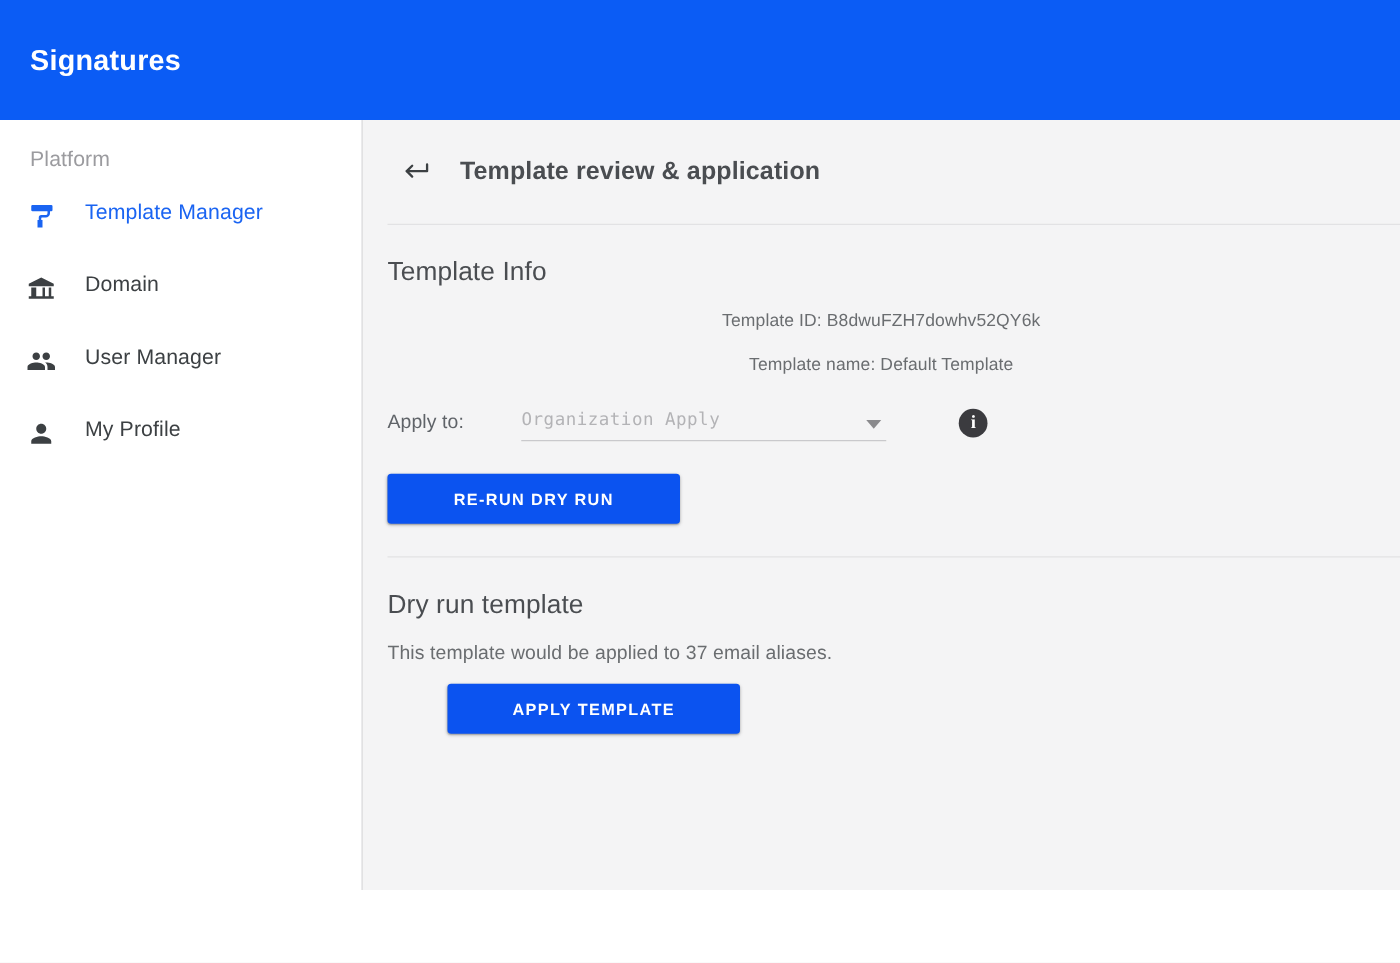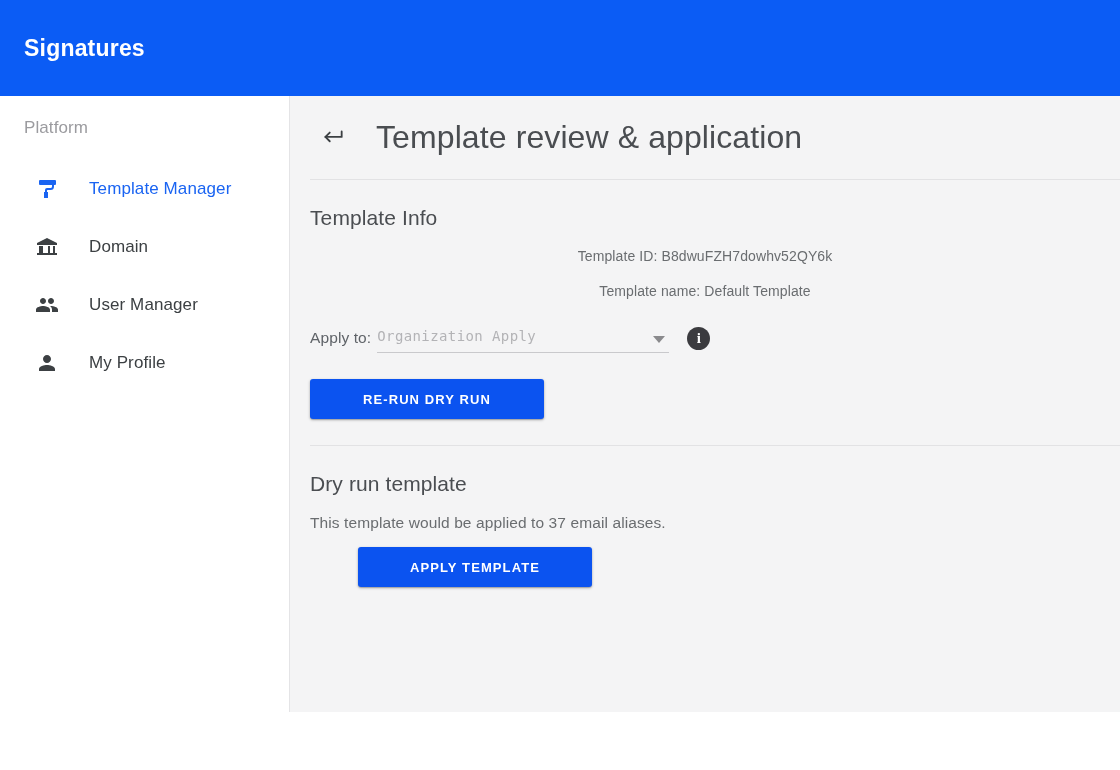--- a/index.html
+++ b/index.html
@@ -60,26 +60,24 @@
     color: #9b9b9f;
     font-size: 17px;
     padding: 8px 0 8px 24px;
     letter-spacing: 0.1px;
   }
   .nav {
     margin-top: 14px;
   }
   .nav-item {
     display: flex;
-    align-items: center;
     height: 58px;
-    padding-left: 34px;
+    padding-left: 20px;
     cursor: pointer;
     color: #3c4043;
-    gap: 7px;
   }
   .nav-item .nav-icon {
     width: 26px;
     height: 26px;
     flex: 0 0 26px;
     display: flex;
     align-items: center;
     justify-content: center;
     margin-right: 22px;
     color: #3c4043;
@@ -115,25 +113,25 @@
     align-items: center;
     justify-content: center;
     cursor: pointer;
     color: #3c4043;
     background: transparent;
     border: none;
     padding: 0;
     margin-right: 14px;
   }
   .page-title {
-    font-size: 32px;
+    font-size: 20px;
     color: #4a4d51;
-    font-weight: normal;
-    letter-spacing: 0.1px;
-    margin: 8px;
+    font-weight: bold;
+    letter-spacing: 0.1px;
+    margin: 0;
   }
   .divider {
     height: 1px;
     background: #e2e2e4;
     margin-left: 20px;
   }
   .section {
     padding: 18px 20px 0 20px;
   }
   .section-title {
@@ -148,20 +146,21 @@
     color: #6a6d70;
     margin: 0 0 19px 0;
     letter-spacing: 0.1px;
     text-align: center;
   }
   .apply-row {
     display: flex;
     align-items: center;
     margin-top: 24px;
     margin-bottom: 6px;
+    gap: 40px;
   }
   .apply-label {
     font-size: 15.5px;
     color: #5f6368;
     margin-right: 6px;
     letter-spacing: 0.1px;
   }
   .select-wrap {
     position: relative;
     width: 292px;

